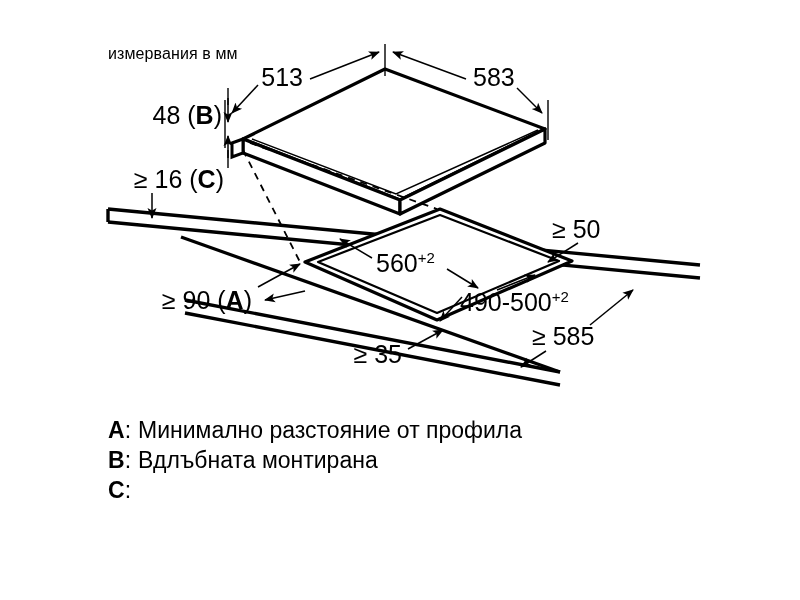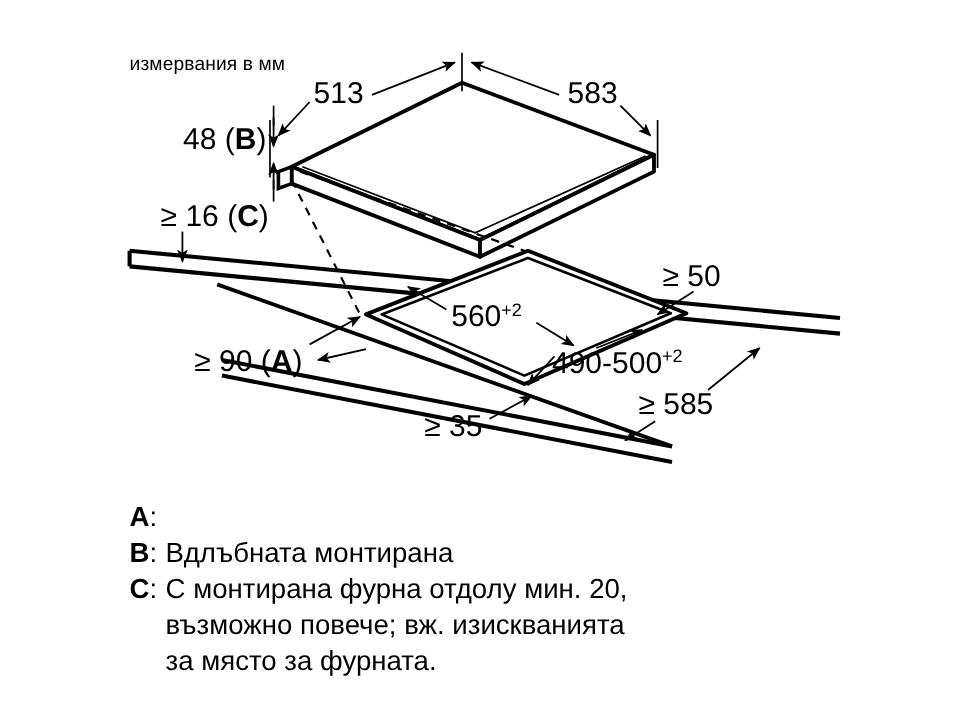--- a/index.html
+++ b/index.html
@@ -142,34 +142,33 @@
       <path d="M546,351 L521,367" fill="none" stroke="#000" stroke-width="1.5" marker-end="url(#ah)"></path>
       <text class="dim" x="532" y="345" text-anchor="start">≥ 585</text>
     </g>
   </svg>
 
   <div class="legend">
     <div class="row">
       <span class="key">A</span>
       <span class="colon">:</span>
       <span class="txt">
-        <br>
+        <span>Минимално разстояние от профила</span><br>
       </span>
     </div>
     <div class="row">
       <span class="key">B</span>
       <span class="colon">:</span>
       <span class="txt">
         <span>Вдлъбната монтирана</span>
       </span>
     </div>
     <div class="row">
       <span class="key">C</span>
       <span class="colon">:</span>
       <span class="txt">
-        <span>С монтирана фурна отдолу мин. 20,</span><br>
-        <span>възможно повече; вж. изискванията</span><br>
-        <span>за място за фурната.</span>
+        <br>
+        <br>
       </span>
     </div>
   </div>
 
 </div>
 
 </body></html>

